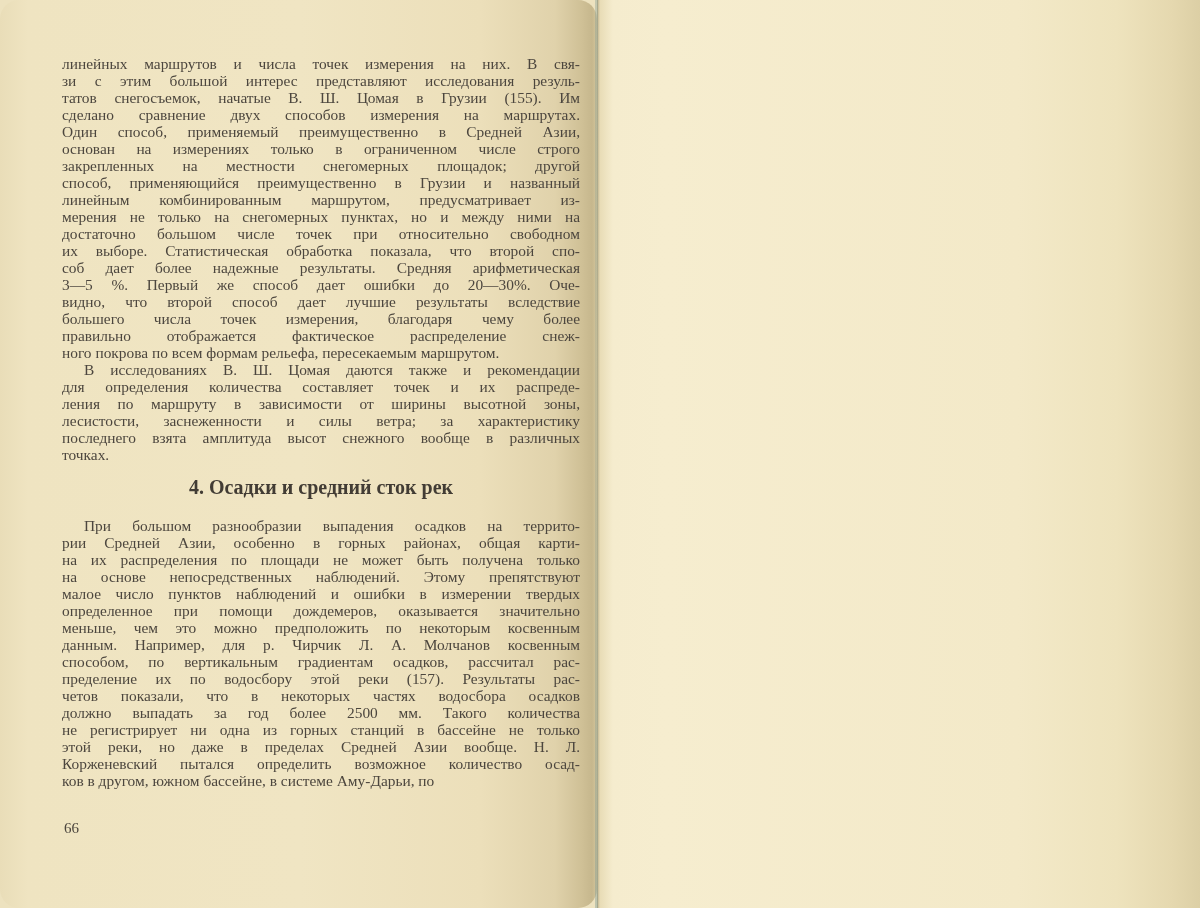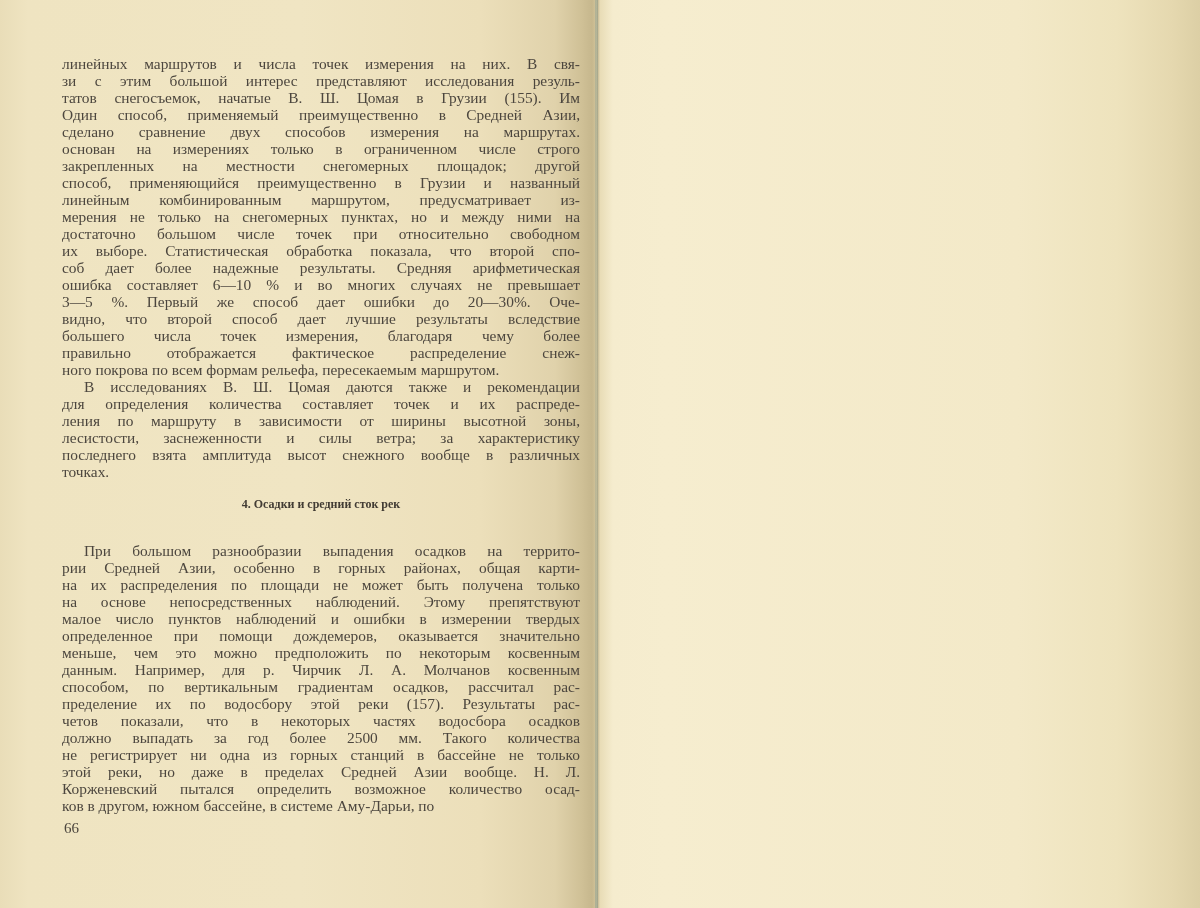--- a/index.html
+++ b/index.html
@@ -7,68 +7,68 @@
     position: relative; width: 1200px; height: 908px; overflow: hidden;
     font-family: "Liberation Serif", "DejaVu Serif", serif;
     background: #ede2bf;
   }
   
   #left-page {
     position: absolute; left: 0; top: 0; width: 597px; height: 908px;
     background: linear-gradient(90deg,
       #e9ddb8 0px, #efe4c1 28px, #f0e5c3 300px, #ecdfba 480px,
       #e0d2ab 555px, #cfc096 582px, #c6b78d 592px, #d4c69c 597px);
+    border-radius: 19px;
   }
   
   #right-page {
     position: absolute; left: 597px; top: 0; width: 603px; height: 908px;
     background: linear-gradient(90deg,
       #b9ab84 0px, #e8dcb6 3px, #f5ecce 16px, #f6edcf 70px, #f3e9c8 420px,
       #eee3bd 520px, #e5d8af 575px, #dccfa5 603px);
   }
   
   #gutter-crease {
     position: absolute; left: 595px; top: 0; width: 3px; height: 908px;
     background: linear-gradient(180deg, rgba(120,150,145,0.35), rgba(120,150,145,0.18) 40%, rgba(120,150,145,0.4));
   }
   .text-col { position: absolute; color: var(--ink, #4c463e); font-size: 15.4px; line-height: 17px; }
   #left-col  { left: 62px;  top: 55px; width: 518px; }
   .para { margin: 0; }
   .line { height: 17px; overflow: hidden; text-align: justify; text-align-last: justify; }
   .line.last { text-align-last: left; }
   .line.ind { text-indent: 22px; }
   .heading {
-    text-align: center; font-weight: bold; font-size: 12px;
-    height: 20px; line-height: 20px; margin: 14px 0 28px 0;
+    text-align: center; font-weight: bold; font-size: 20px;
+    height: 20px; line-height: 20px; margin: 14px 0 20px 0;
     color: var(--ink-strong, #423c34);
   }
   .page-num { position: absolute; color: var(--ink, #4c463e); font-size: 15px; line-height: 17px; }
   #page-num-left  { left: 64px;   top: 820px; }
 </style>
 </head>
 <body>
 
 <div id="scan" style="--ink: #4c463e; --ink-strong: #423c34;">
   <div id="left-page">
     <div id="left-col" class="text-col">
         <div class="para">
           <div class="line">линейных маршрутов и числа точек измерения на них. В свя-</div>
           <div class="line">зи с этим большой интерес представляют исследования резуль-</div>
           <div class="line">татов снегосъемок, начатые В. Ш. Цомая в Грузии (155). Им</div>
+          <div class="line">сделано сравнение двух способов измерения на маршрутах.</div>
           <div class="line">Один способ, применяемый преимущественно в Средней Азии,</div>
-          <div class="line">сделано сравнение двух способов измерения на маршрутах.</div>
           <div class="line">основан на измерениях только в ограниченном числе строго</div>
           <div class="line">закрепленных на местности снегомерных площадок; другой</div>
           <div class="line">способ, применяющийся преимущественно в Грузии и названный</div>
           <div class="line">линейным комбинированным маршрутом, предусматривает из-</div>
           <div class="line">мерения не только на снегомерных пунктах, но и между ними на</div>
           <div class="line">достаточно большом числе точек при относительно свободном</div>
           <div class="line">их выборе. Статистическая обработка показала, что второй спо-</div>
           <div class="line">соб дает более надежные результаты. Средняя арифметическая</div>
-          <div class="line">ошибка составляет 6—10 % и во многих случаях не превышает</div>
           <div class="line">3—5 %. Первый же способ дает ошибки до 20—30%. Оче-</div>
           <div class="line">видно, что второй способ дает лучшие результаты вследствие</div>
           <div class="line">большего числа точек измерения, благодаря чему более</div>
           <div class="line">правильно отображается фактическое распределение снеж-</div>
           <div class="line last">ного покрова по всем формам рельефа, пересекаемым маршрутом.</div>
         </div>
         <div class="para">
           <div class="line ind">В исследованиях В. Ш. Цомая даются также и рекомендации</div>
           <div class="line">для определения количества составляет точек и их распреде-</div>
           <div class="line">ления по маршруту в зависимости от ширины высотной зоны,</div>

